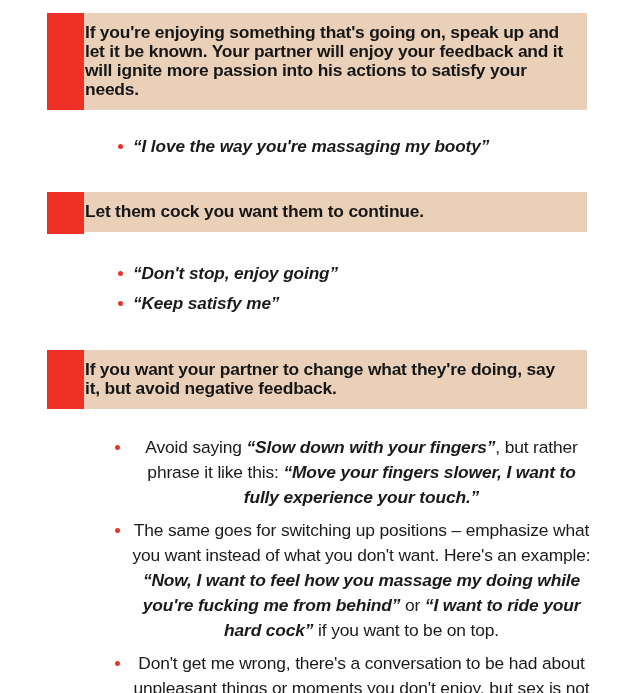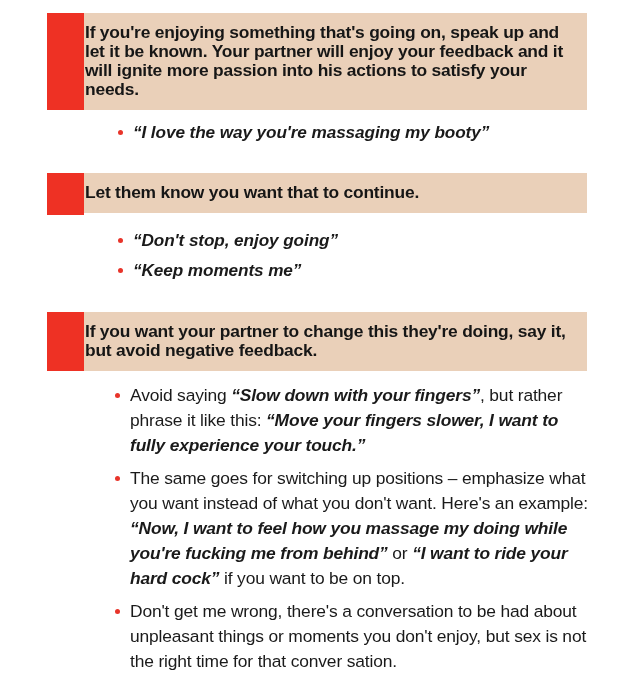--- a/index.html
+++ b/index.html
@@ -52,21 +52,21 @@
   .marker {
     position: absolute;
     left: 0;
     width: 37px;
     background: #ee3124;
   }
 
   
   .bullets {
     list-style: none;
-    margin: 0;
+    margin: 14px;
     padding: 0;
   }
 
   .bullets li {
     position: relative;
     padding-left: 21px;
     color: #1a1a1a;
   }
 
   .bullets li::before {
@@ -100,20 +100,21 @@
   .prose-list {
     margin-left: 109px;
     margin-right: 50px;
   }
   .prose-list li {
     font-size: 17.4px;
     font-weight: normal;
     line-height: 25.2px;
     letter-spacing: -0.15px;
     margin-bottom: 7px;
+    text-align: center;
   }
   .prose-list li::before {
     top: 10px;
   }
 
   .prose-list em {
     font-style: italic;
     font-weight: bold;
   }
 
@@ -143,37 +144,37 @@
     <ul class="bullets quote-list">
       <li>“I love the way you're massaging my booty”</li>
     </ul>
   </div>
 
   <div class="sp-s1-bot"></div>
 
   <div class="section">
     <div class="callout">
       <div class="marker" style="top:0;bottom:-2px;"></div>
-      <span class="callout-text">Let them know you want that to continue.</span>
+      <span class="callout-text">Let them cock you want them to continue.</span>
     </div>
 
     <div class="sp-s2-mid"></div>
 
     <ul class="bullets quote-list">
       <li>“Don't stop, enjoy going”</li>
-      <li>“Keep moments me”</li>
+      <li>“Keep satisfy me”</li>
     </ul>
   </div>
 
   <div class="sp-s2-bot"></div>
 
   <div class="section">
     <div class="callout">
       <div class="marker" style="top:0;bottom:0;"></div>
-      <span class="callout-text">If you want your partner to change this they're doing, say it, but avoid negative feedback.</span>
+      <span class="callout-text">If you want your partner to change what they're doing, say it, but avoid negative feedback.</span>
     </div>
 
     <div class="sp-s3-mid"></div>
 
     <ul class="bullets prose-list">
       <li>Avoid saying <em>“Slow down with your fingers”</em>, but rather phrase it like this: <em>“Move your fingers slower, I want to fully experience your touch.”</em></li>
       <li>The same goes for switching up positions – emphasize what you want instead of what you don't want. Here's an example: <em>“Now, I want to feel how you massage my doing while you're fucking me from behind”</em> or <em>“I want to ride your hard cock”</em> if you want to be on top.</li>
       <li>Don't get me wrong, there's a conversation to be had about unpleasant things or moments you don't enjoy, but sex is not the right time for that conver sation.</li>
     </ul>
   </div>

